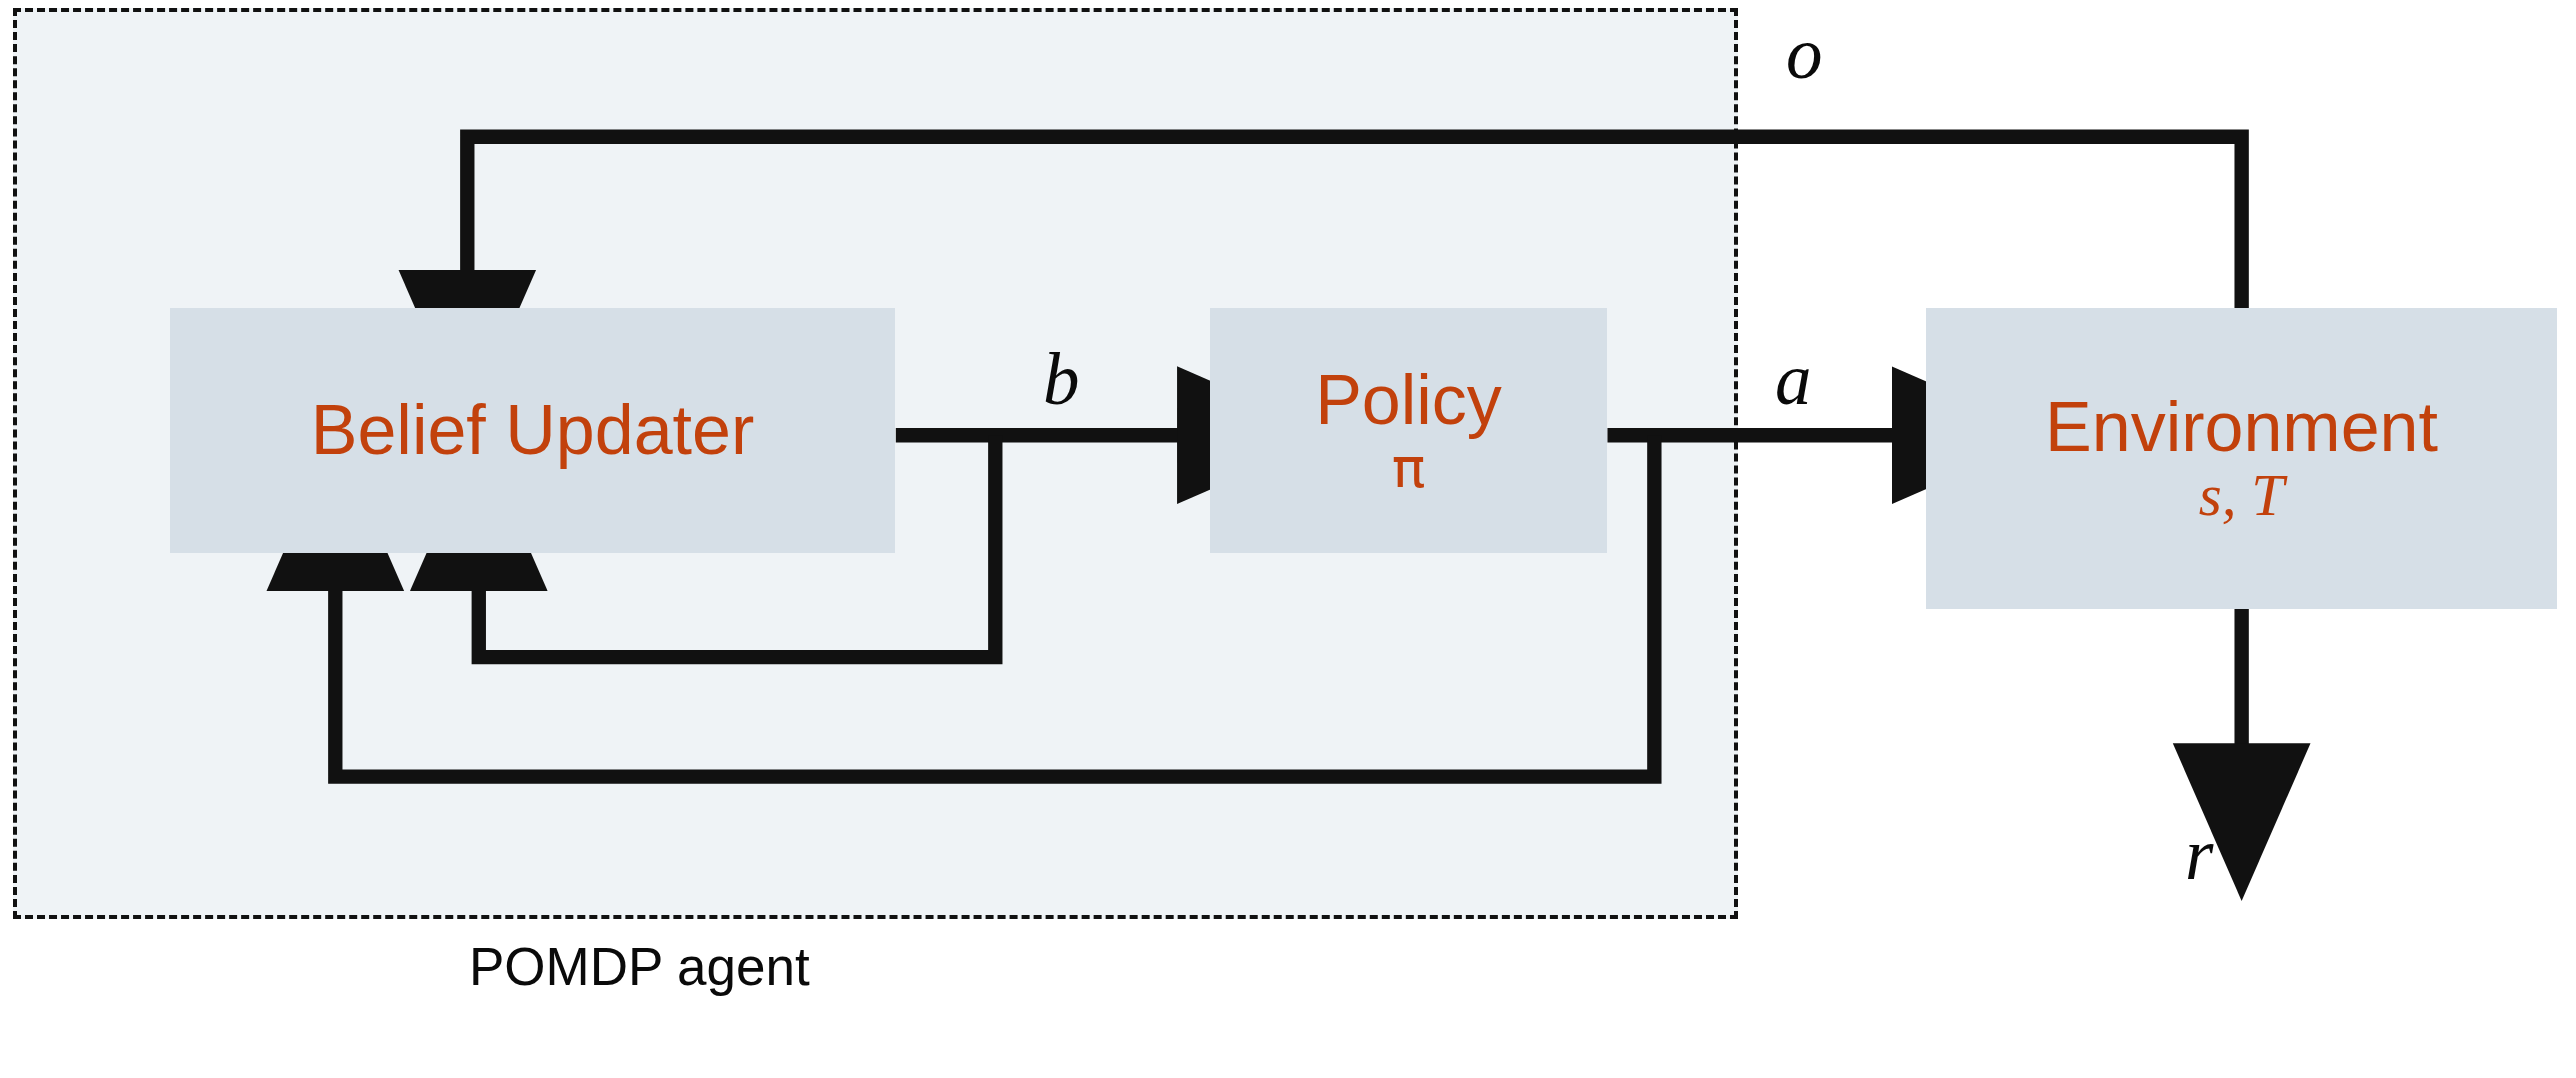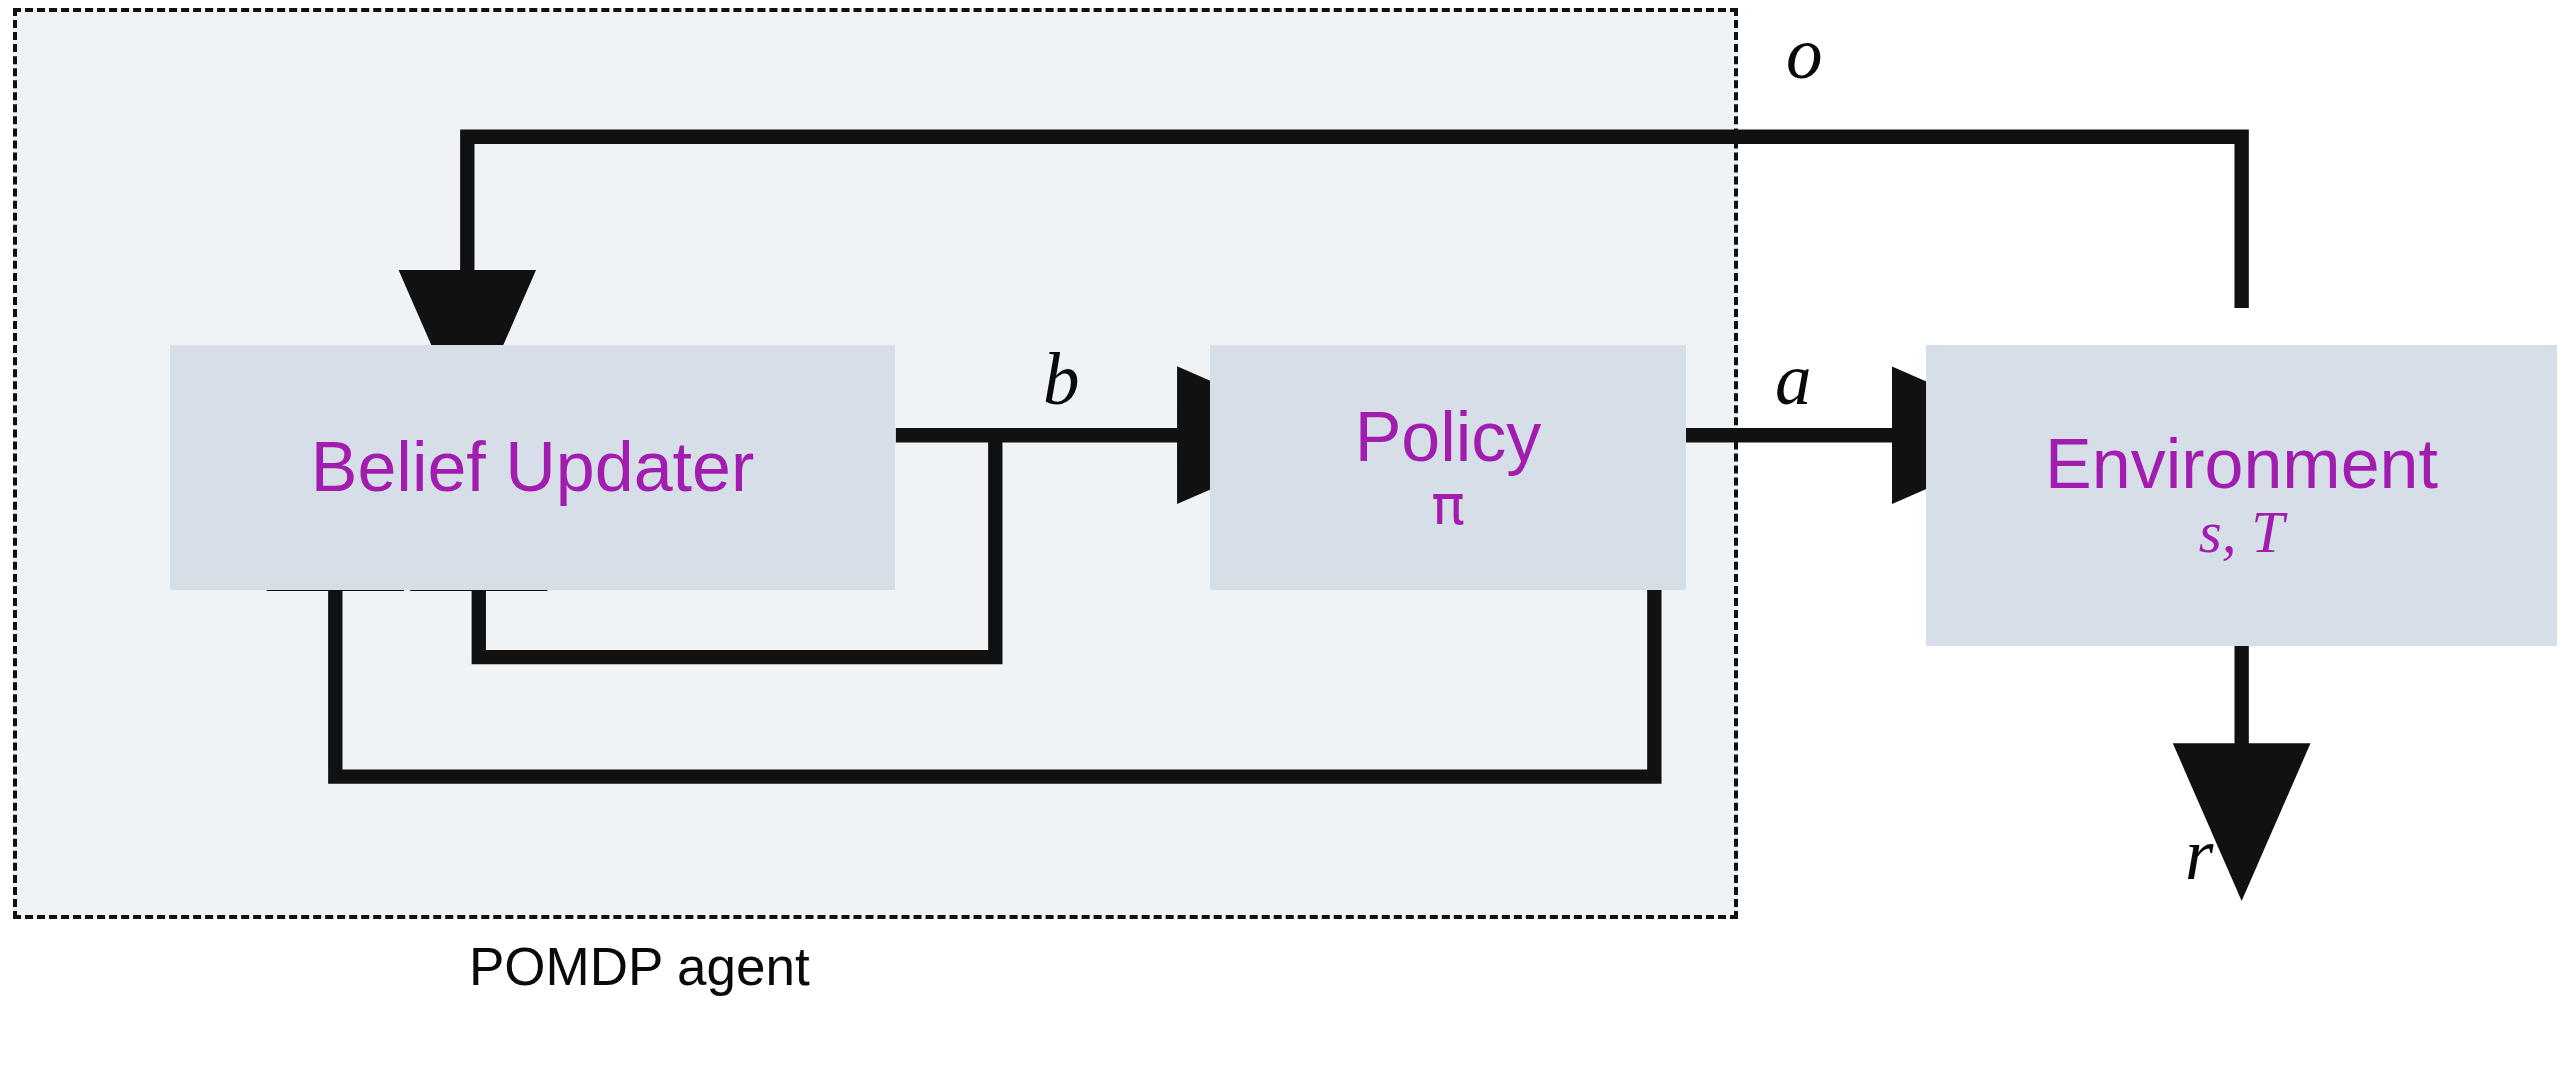--- a/index.html
+++ b/index.html
@@ -35,28 +35,27 @@
     top: 940px;
     font-size: 53px;
     color: #0a0a0a;
     white-space: nowrap;
     line-height: 1;
   }
   
   .node-box {
     position: absolute;
     background: #d6dfe7;
-    color: #a21caf;
+    color: #c2410c;
     display: flex;
     flex-direction: column;
     align-items: center;
     justify-content: center;
     line-height: 1.02;
     box-sizing: border-box;
-    margin-top: 37px;
   }
   .node-title {
     font-size: 70px;
     white-space: nowrap;
   }
   .node-sub {
     font-size: 59px;
     font-style: italic;
     font-family: "Liberation Serif", "DejaVu Serif", serif;
     white-space: nowrap;
@@ -64,21 +63,21 @@
   }
   .node-sub.greek {
     font-style: normal;
     font-family: "DejaVu Sans", sans-serif;
     font-size: 56px;
   }
   #box-belief-updater {
     left: 170px;  top: 308px;  width: 725px;  height: 245px;
   }
   #box-policy {
-    left: 1210px; top: 308px;  width: 476px;  height: 245px;
+    left: 1210px; top: 308px;  width: 397px;  height: 245px;
   }
   #box-environment {
     left: 1926px; top: 308px;  width: 631px;  height: 301px;
   }
   
   .edge-label {
     position: absolute;
     font-family: "Liberation Serif", "DejaVu Serif", serif;
     font-style: italic;
     font-size: 73px;

